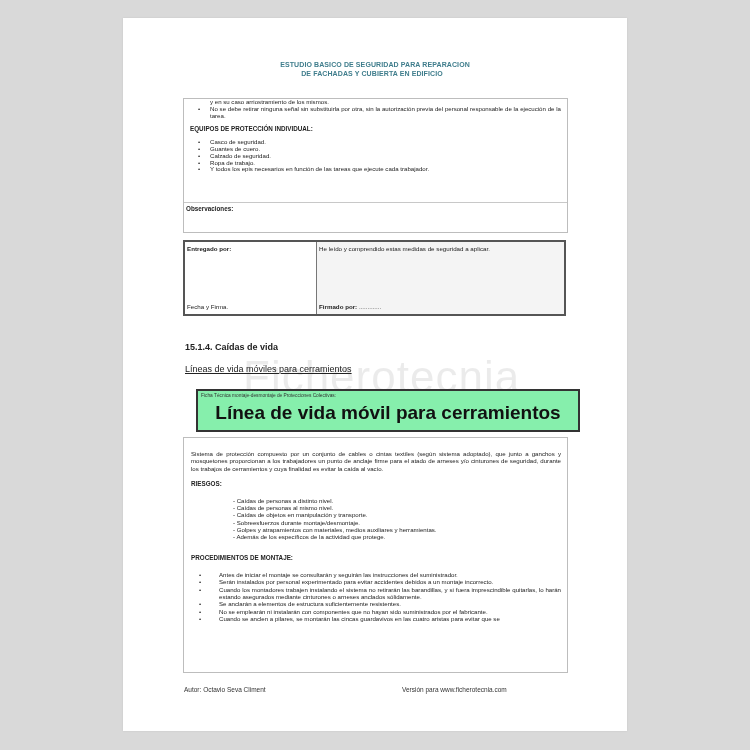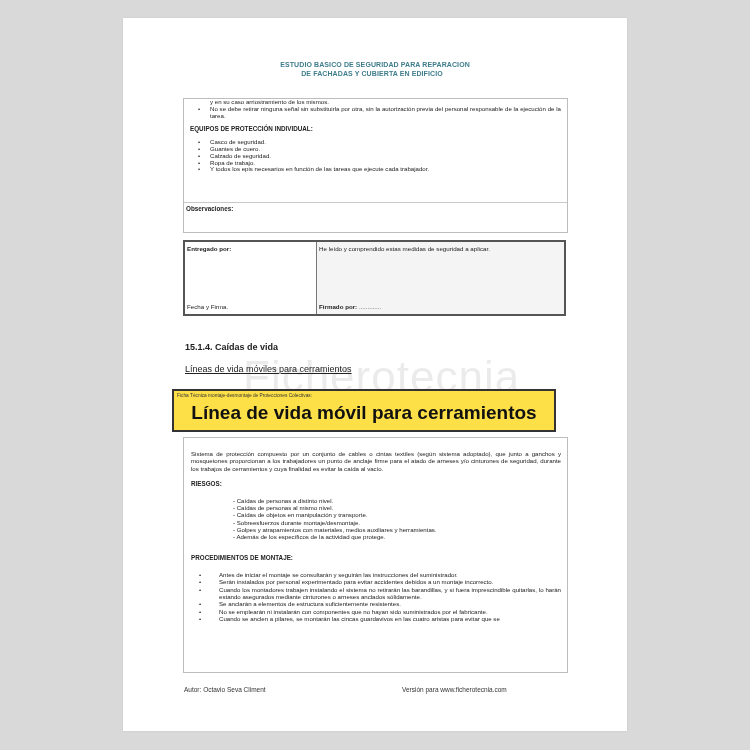--- a/index.html
+++ b/index.html
@@ -19,21 +19,21 @@
   .obs span { position:absolute; left:2px; top:2px; font-weight:bold; font-size:6.3px; }
   .sig { position:absolute; left:60px; top:222px; width:383px; height:76px; border:2px solid #555; box-sizing:border-box; display:flex; }
   .sig .l { width:131px; border-right:1px solid #777; position:relative; font-size:6.2px; }
   .sig .r { flex:1; background:#f4f4f4; position:relative; font-size:6.2px; }
   .sig .tl { position:absolute; left:2px; top:3px; }
   .sig .bl { position:absolute; left:2px; bottom:4px; }
   .b { font-weight:bold; }
   .h3 { position:absolute; left:62px; top:324px; font-size:9px; font-weight:bold; color:#222; }
   .h4 { position:absolute; left:62px; top:346px; font-size:9px; font-weight:normal; text-decoration:underline; color:#222; }
   .wm { position:absolute; left:120px; top:337px; font-size:44px; color:rgba(0,0,0,0.08); font-family:"Liberation Sans", sans-serif; letter-spacing:1px; line-height:44px; white-space:nowrap; }
-  .ficha { position:absolute; left:49px; top:371px; width:384px; height:43px; border:2px solid #333; box-sizing:border-box; background:#fde047; }
+  .ficha { position:absolute; left:73px; top:371px; width:384px; height:43px; border:2px solid #333; box-sizing:border-box; background:#86efac; }
   .ficha .small { position:absolute; left:3px; top:2px; font-size:4.8px; color:#333; }
   .ficha .big { position:absolute; left:0; right:0; top:11px; text-align:center; font-size:19px; font-weight:bold; color:#111; }
   .box2 { left:60px; top:419px; width:383px; height:234px; overflow:hidden; }
   .box2 .cont { padding:12px 6px 0 7px; font-size:6.1px; line-height:7.4px; }
   .riesgo { padding-left:42px; line-height:7.3px; }
   .foot { position:absolute; top:668px; font-size:6.5px; color:#333; }
   .foot.left { left:61px; }
   .foot.right { left:279px; }
 </style>
 </head>

